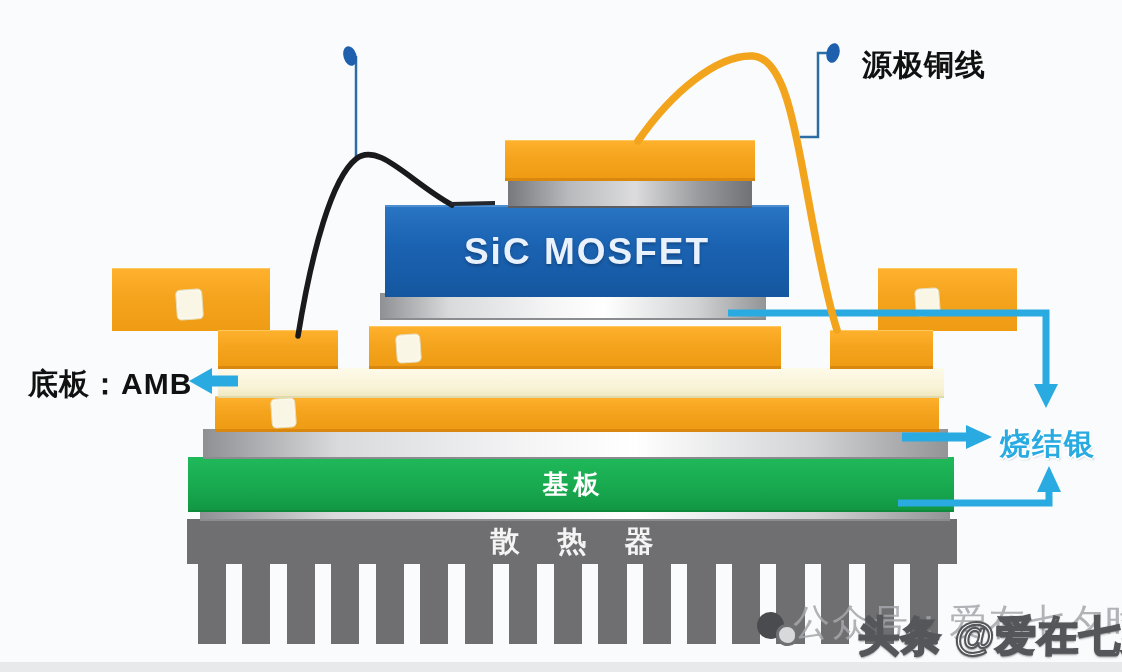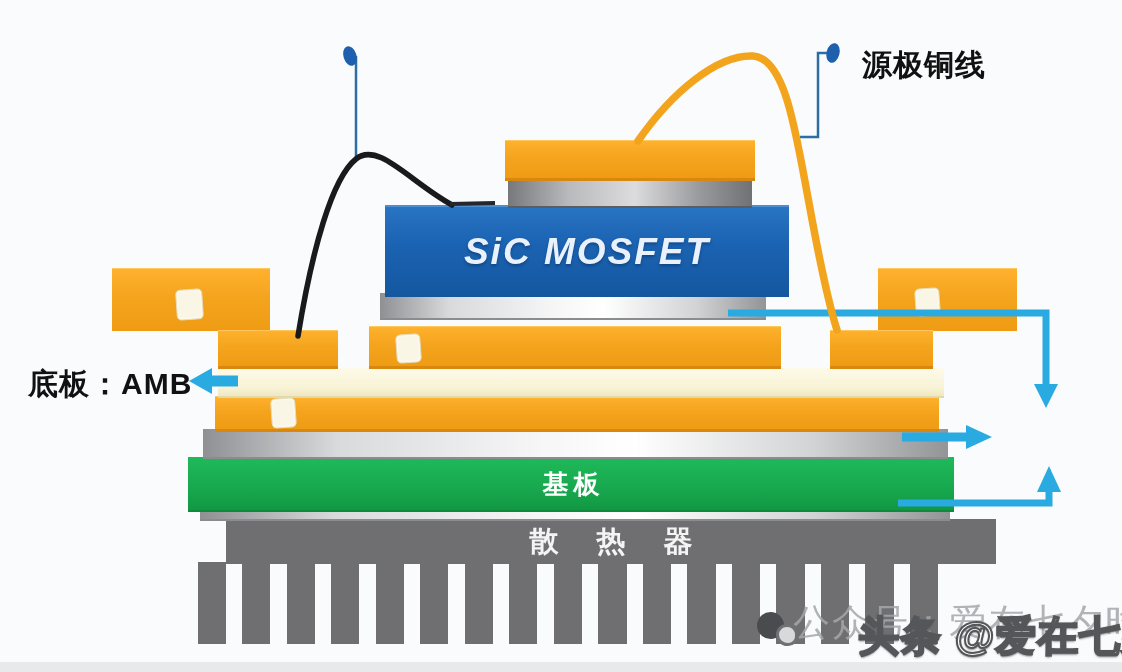--- a/index.html
+++ b/index.html
@@ -38,21 +38,21 @@
     border-bottom:2px solid #e0d9ab;
   }
   .green{
     background:linear-gradient(180deg,#1fb95a 0%,var(--substrate-green,#18A94F) 55%,#119642 100%);
     display:flex;align-items:center;justify-content:center;
     box-shadow:inset 0 -2px 0 #0d8a3c;
   }
   .green .txt{color:#fff;font-size:26px;font-weight:700;letter-spacing:5px;text-indent:5px;}
   .hs-body{
     background:var(--heatsink-gray,#6F6F71);
-    display:flex;align-items:center;justify-content:center;margin-left:39px;
+    display:flex;align-items:center;justify-content:center;
   }
   .hs-body .txt{color:#f4f4f4;font-size:29px;font-weight:700;letter-spacing:38px;text-indent:38px;}
   .hs-fins{
     background:repeating-linear-gradient(90deg,
       var(--heatsink-gray,#6F6F71) 0px,var(--heatsink-gray,#6F6F71) 28px,
       rgba(0,0,0,0) 28px,rgba(0,0,0,0) 44.5px);
   }
   .notch{
     background:#faf6e6;border:1px solid #e6ddba;border-radius:5px;
     transform:rotate(-4deg);box-shadow:inset 0 0 3px #fff;
@@ -100,21 +100,21 @@
   <div class="abs copper" style="left:215px;top:396px;width:724px;height:33px;"></div>
   <div class="abs ceramic" style="left:218px;top:368px;width:726px;height:28px;"></div>
 
   <div class="abs copper" style="left:369px;top:326px;width:412px;height:40px;"></div>
   <div class="abs copper" style="left:112px;top:268px;width:158px;height:63px;border-bottom:none;"></div>
   <div class="abs copper" style="left:218px;top:330px;width:120px;height:36px;"></div>
   <div class="abs copper" style="left:878px;top:268px;width:139px;height:63px;border-bottom:none;"></div>
   <div class="abs copper" style="left:830px;top:330px;width:103px;height:36px;"></div>
 
   <div class="abs silver" style="left:380px;top:293px;width:386px;height:25px;"></div>
-  <div class="abs die" style="left:385px;top:205px;width:404px;height:90px;font-style:italic;">
+  <div class="abs die" style="left:385px;top:205px;width:404px;height:90px;">
     <span class="die-label">SiC MOSFET</span>
   </div>
   <div class="abs silver-dark" style="left:508px;top:178px;width:244px;height:28px;"></div>
   <div class="abs copper" style="left:505px;top:140px;width:250px;height:38px;"></div>
 
   <div class="abs notch" style="left:176px;top:289px;width:25px;height:29px;"></div>
   <div class="abs notch" style="left:915px;top:288px;width:23px;height:26px;"></div>
   <div class="abs notch" style="left:396px;top:334px;width:23px;height:27px;"></div>
   <div class="abs notch" style="left:271px;top:398px;width:23px;height:28px;"></div>
 
@@ -148,20 +148,21 @@
       <ellipse cx="833" cy="53" rx="6.5" ry="10" fill="var(--callout-pin-blue,#1E5FAE)" transform="rotate(14 833 53)"></ellipse>
     </g>
 
     <path d="M298,336 C312,250 332,178 356,159 C378,141 410,182 452,205" fill="none" stroke="var(--gate-wire-black,#1A1A1C)" stroke-width="5.5" stroke-linecap="round"></path>
     <line x1="450" y1="204" x2="495" y2="203" stroke="#23272e" stroke-width="4"></line>
     <path d="M638,141 C672,92 718,54 753,56 C786,58 796,135 809,203 C819,258 829,305 837,330" fill="none" stroke="var(--source-wire-orange,#F3A41D)" stroke-width="7.5" stroke-linecap="round"></path>
   </svg>
 
   <div class="abs callout-label" style="left:28px;top:364px;">底板：AMB</div>
   <div class="abs callout-label" style="left:862px;top:45px;">源极铜线</div>
+  <div class="abs sinter-label" style="left:1000px;top:424px;">烧结银</div>
 
   <div class="abs wm-icon-a" style="left:757px;top:612px;"></div>
   <div class="abs wm-icon-b" style="left:776px;top:624px;"></div>
   <div class="abs wm-bg" style="left:793px;top:598px;">公众号：爱在七夕时</div>
   <div class="abs wm-fg" style="left:858px;top:609px;">头条 @爱在七夕时</div>
 
   <div class="abs bottom-strip" style="left:0;top:662px;width:1122px;height:10px;"></div>
 </div>
 
 </body></html>

